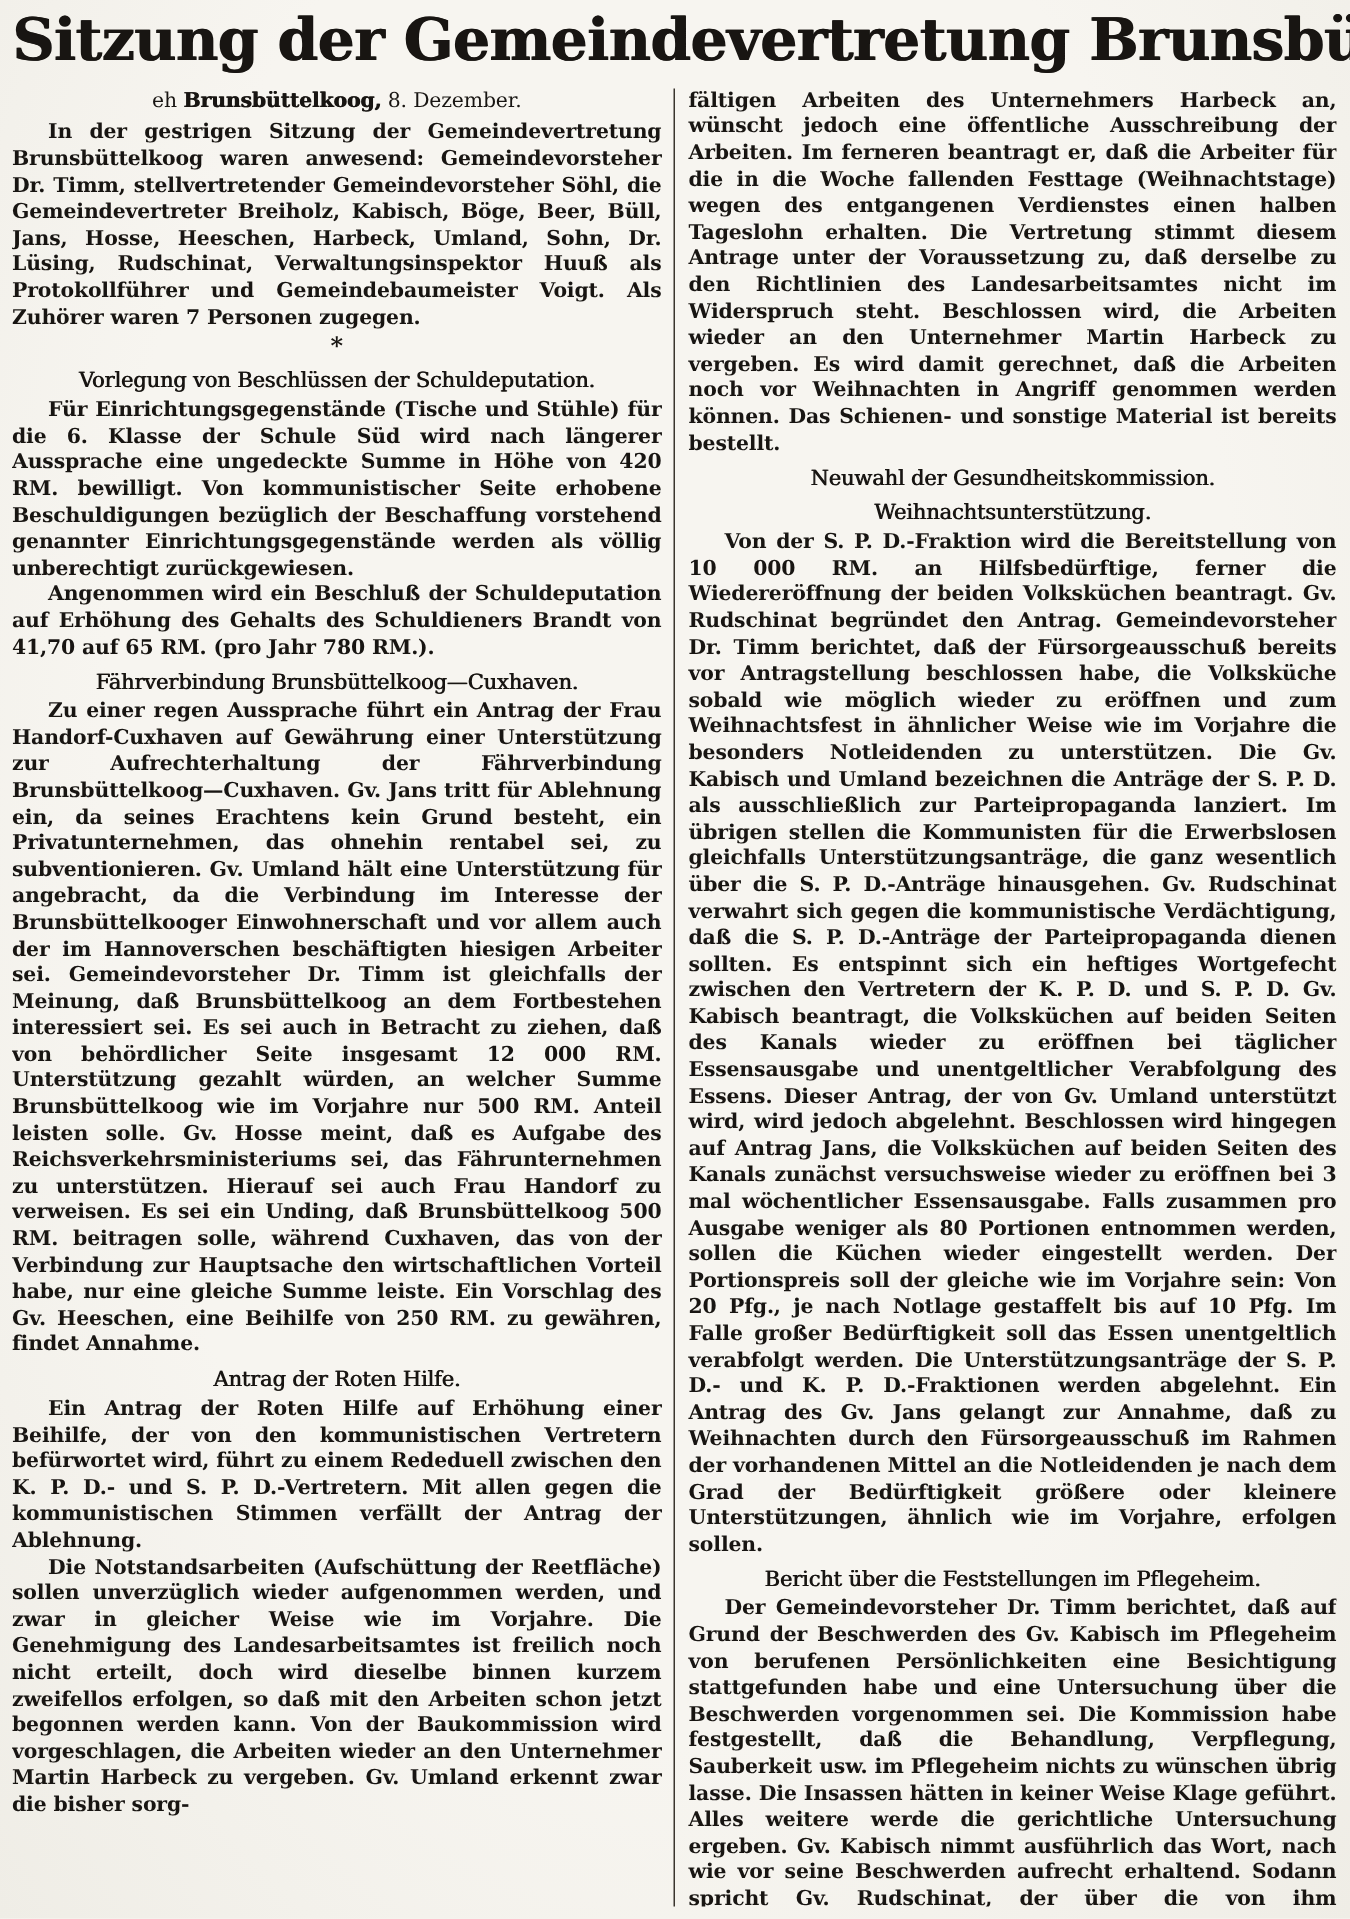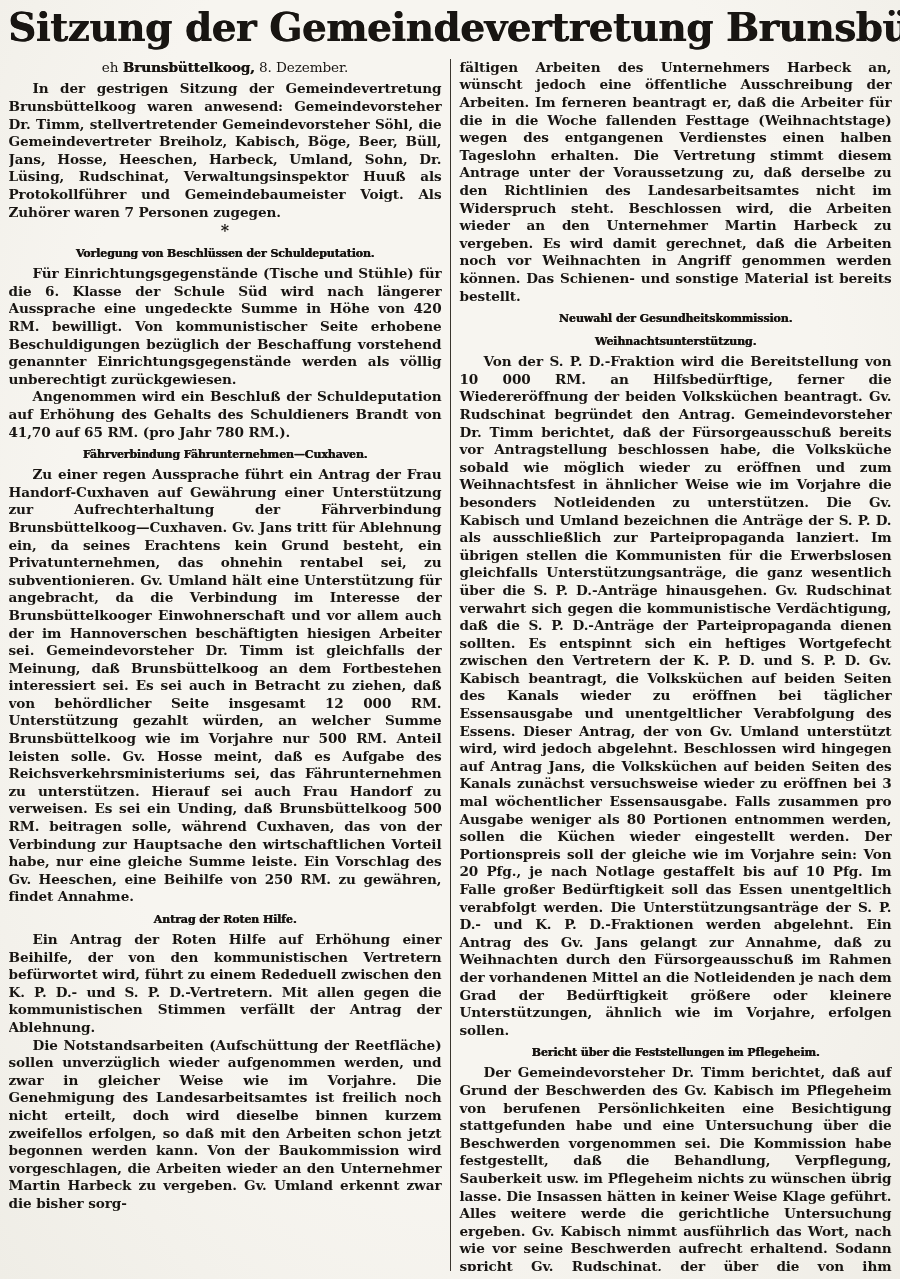--- a/index.html
+++ b/index.html
@@ -27,21 +27,20 @@
     letter-spacing: -0.5px;
     line-height: 1.1;
     margin: 2px 0 10px 0;
     text-shadow: 0.6px 0 0 currentColor;
     white-space: nowrap;
   }
   .columns {
     display: flex;
     align-items: stretch;
     height: 1212px;
-    justify-content: center;
   }
   .col {
     box-sizing: border-box;
     width: 441px;
     overflow: hidden;
     font-size: 13.6px;
     line-height: 17.6px;
     font-weight: bold;
     text-align: justify;
     letter-spacing: -0.1px;
@@ -61,24 +60,24 @@
   }
   p.para.noindent { text-indent: 0; }
   .star-sep {
     text-align: center;
     font-size: 16px;
     line-height: 18px;
     margin: 1px 0;
   }
   h3.sect {
     text-align: center;
-    font-size: 11px;
+    font-size: 14px;
     line-height: 18px;
     margin: 5px 0 2px 0;
-    font-weight: bold;
+    font-weight: normal;
     text-shadow: 0.5px 0 0 currentColor;
   }
 </style>
 </head>
 <body>
 
 <div class="page">
 
   <h1 class="headline">Sitzung der Gemeindevertretung Brunsbüttelkoog.</h1>
 
@@ -91,21 +90,21 @@
         <span>8. Dezember.</span></p>
 
       <p class="para">In der gestrigen Sitzung der Gemeindevertretung Brunsbüttelkoog waren anwesend: Gemeindevorsteher Dr. Timm, stellvertretender Gemeindevorsteher Söhl, die Gemeindevertreter Breiholz, Kabisch, Böge, Beer, Büll, Jans, Hosse, Heeschen, Harbeck, Umland, Sohn, Dr. Lüsing, Rudschinat, Verwaltungsinspektor Huuß als Protokollführer und Gemeindebaumeister Voigt. Als Zuhörer waren 7 Personen zugegen.</p>
 
       <div class="star-sep">*</div>
 
       <h3 class="sect">Vorlegung von Beschlüssen der Schuldeputation.</h3>
       <p class="para">Für Einrichtungsgegenstände (Tische und Stühle) für die 6. Klasse der Schule Süd wird nach längerer Aussprache eine ungedeckte Summe in Höhe von 420 RM. bewilligt. Von kommunistischer Seite erhobene Beschuldigungen bezüglich der Beschaffung vorstehend genannter Einrichtungsgegenstände werden als völlig unberechtigt zurückgewiesen.</p>
       <p class="para">Angenommen wird ein Beschluß der Schuldeputation auf Erhöhung des Gehalts des Schuldieners Brandt von 41,70 auf 65 RM. (pro Jahr 780 RM.).</p>
 
-      <h3 class="sect">Fährverbindung Fährunternehmen—Cuxhaven.</h3>
+      <h3 class="sect">Fährverbindung Brunsbüttelkoog—Cuxhaven.</h3>
       <p class="para">Zu einer regen Aussprache führt ein Antrag der Frau Handorf-Cuxhaven auf Gewährung einer Unterstützung zur Aufrechterhaltung der Fährverbindung Brunsbüttelkoog—Cuxhaven. Gv. Jans tritt für Ablehnung ein, da seines Erachtens kein Grund besteht, ein Privatunternehmen, das ohnehin rentabel sei, zu subventionieren. Gv. Umland hält eine Unterstützung für angebracht, da die Verbindung im Interesse der Brunsbüttelkooger Einwohnerschaft und vor allem auch der im Hannoverschen beschäftigten hiesigen Arbeiter sei. Gemeindevorsteher Dr. Timm ist gleichfalls der Meinung, daß Brunsbüttelkoog an dem Fortbestehen interessiert sei. Es sei auch in Betracht zu ziehen, daß von behördlicher Seite insgesamt 12 000 RM. Unterstützung gezahlt würden, an welcher Summe Brunsbüttelkoog wie im Vorjahre nur 500 RM. Anteil leisten solle. Gv. Hosse meint, daß es Aufgabe des Reichsverkehrsministeriums sei, das Fährunternehmen zu unterstützen. Hierauf sei auch Frau Handorf zu verweisen. Es sei ein Unding, daß Brunsbüttelkoog 500 RM. beitragen solle, während Cuxhaven, das von der Verbindung zur Hauptsache den wirtschaftlichen Vorteil habe, nur eine gleiche Summe leiste. Ein Vorschlag des Gv. Heeschen, eine Beihilfe von 250 RM. zu gewähren, findet Annahme.</p>
 
       <h3 class="sect">Antrag der Roten Hilfe.</h3>
       <p class="para">Ein Antrag der Roten Hilfe auf Erhöhung einer Beihilfe, der von den kommunistischen Vertretern befürwortet wird, führt zu einem Rededuell zwischen den K. P. D.- und S. P. D.-Vertretern. Mit allen gegen die kommunistischen Stimmen verfällt der Antrag der Ablehnung.</p>
 
 
       <p class="para">Die Notstandsarbeiten (Aufschüttung der Reetfläche) sollen unverzüglich wieder aufgenommen werden, und zwar in gleicher Weise wie im Vorjahre. Die Genehmigung des Landesarbeitsamtes ist freilich noch nicht erteilt, doch wird dieselbe binnen kurzem zweifellos erfolgen, so daß mit den Arbeiten schon jetzt begonnen werden kann. Von der Baukommission wird vorgeschlagen, die Arbeiten wieder an den Unternehmer Martin Harbeck zu vergeben. Gv. Umland erkennt zwar die bisher sorg-</p>
     </div>
 
     <div class="col col-right">

